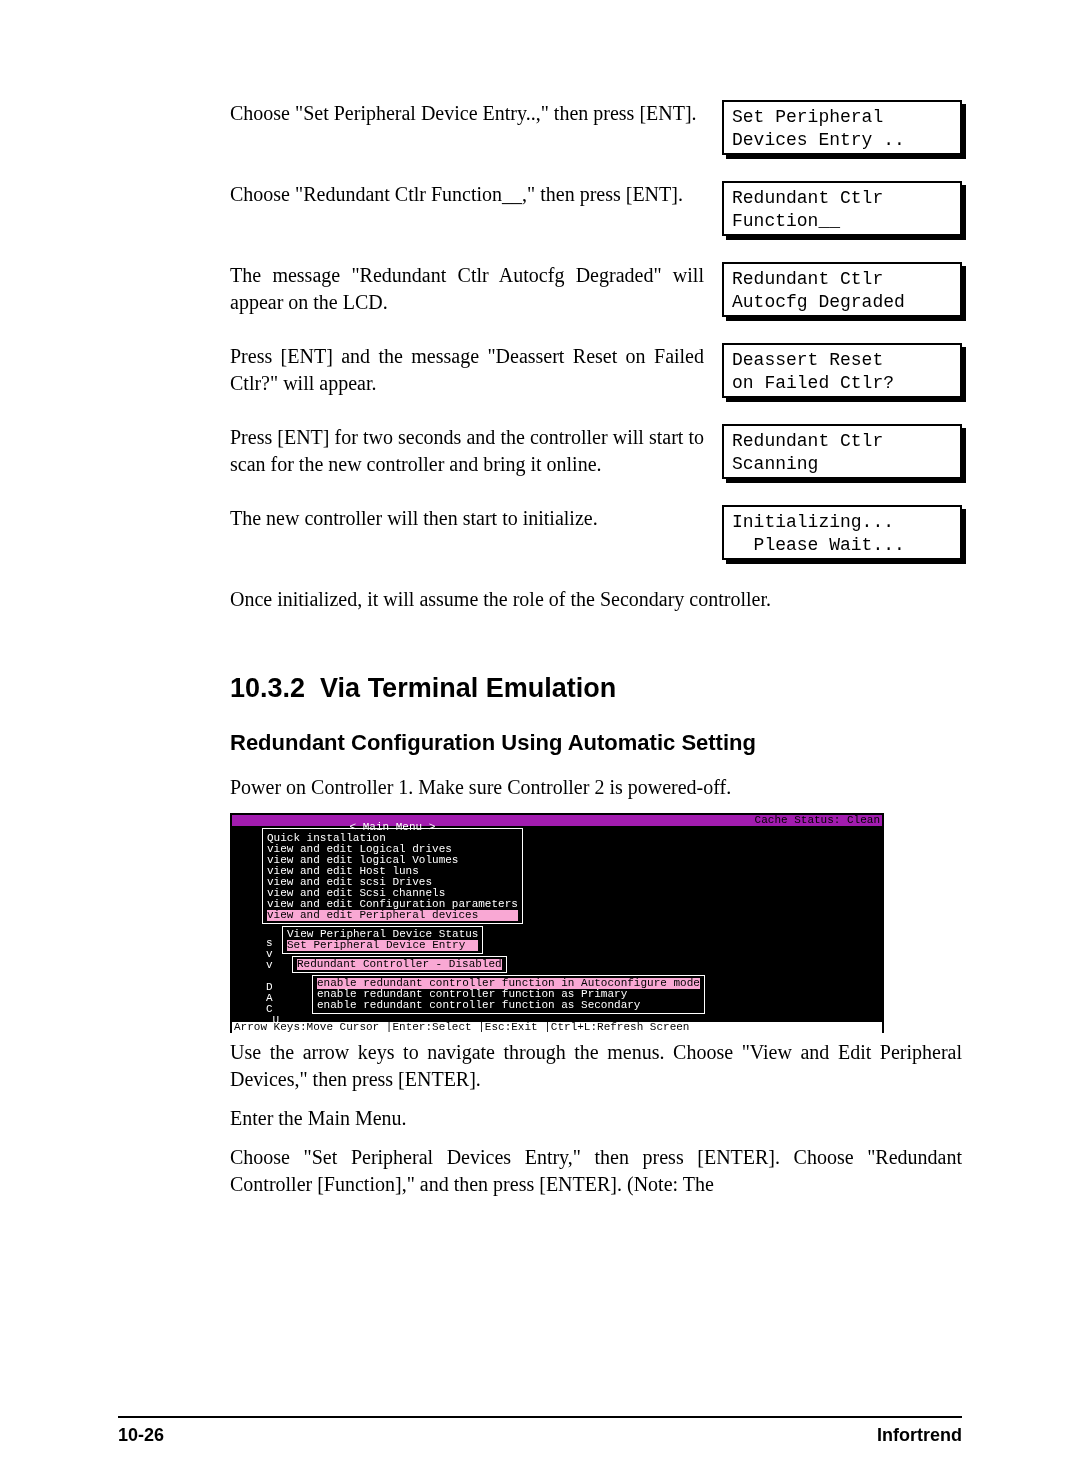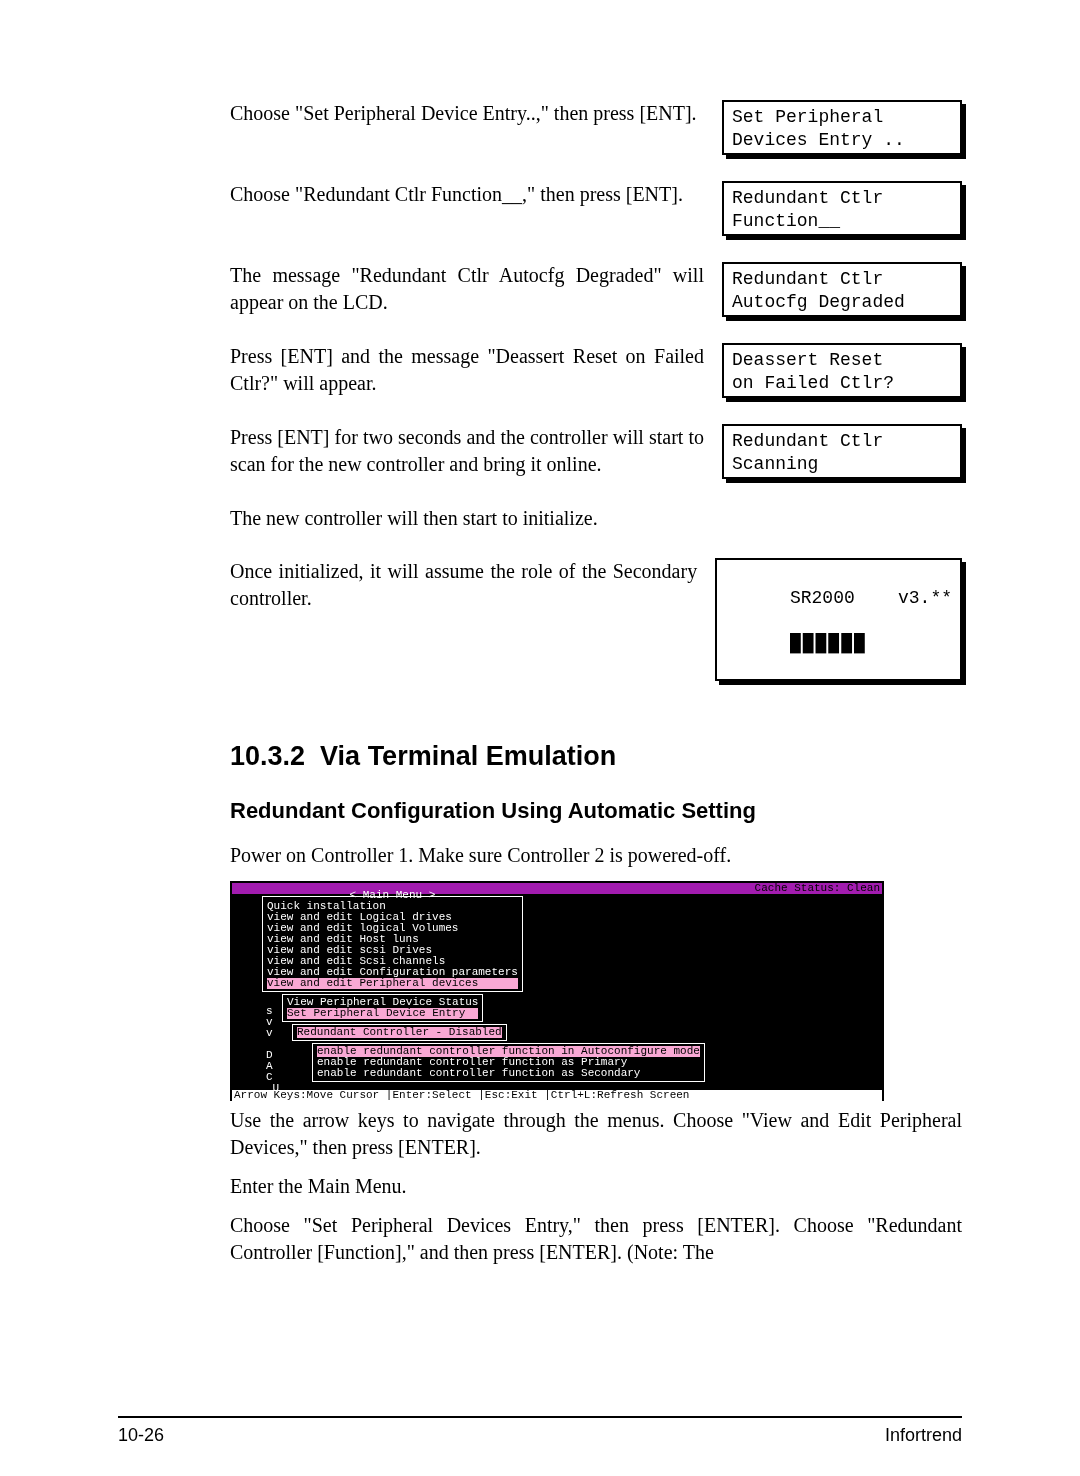--- a/index.html
+++ b/index.html
@@ -130,21 +130,21 @@
     border-top: 2.5px solid #000;
   }
   .footer {
     position: absolute;
     left: 118px;
     right: 118px;
     bottom: 30px;
     display: flex;
     justify-content: space-between;
     font-family: Helvetica, Arial, sans-serif;
-    font-weight: normal;
+    font-weight: bold;
     font-size: 18px;
   }
 </style>
 </head>
 <body>
 
 <div class="page">
 
   <div class="row">
     <div class="desc">Choose "Set Peripheral Device Entry..," then press [ENT].</div>
@@ -166,27 +166,25 @@
     <div class="lcd">Deassert Reset
 on Failed Ctlr?</div>
   </div>
   <div class="row">
     <div class="desc">Press [ENT] for two seconds and the controller will start to scan for the new controller and bring it online.</div>
     <div class="lcd">Redundant Ctlr
 Scanning</div>
   </div>
   <div class="row">
     <div class="desc">The new controller will then start to initialize.</div>
+    <div class="lcd">Initializing...
+  Please Wait...</div>
   </div>
   <div class="row">
     <div class="desc">Once initialized, it will assume the role of the Secondary controller.</div>
-    <div class="lcd">
-      <span>SR2000    v3.**</span><br>
-      <span class="blocks">██████</span>
-    </div>
   </div>
 
   <h2 class="section">
     <span>10.3.2</span>&nbsp;&nbsp;<span>Via Terminal Emulation</span>
   </h2>
 
   <h3 class="subsection">Redundant Configuration Using Automatic Setting</h3>
 
   <p class="bodytext">Power on Controller 1.  Make sure Controller 2 is powered-off.</p>
 

